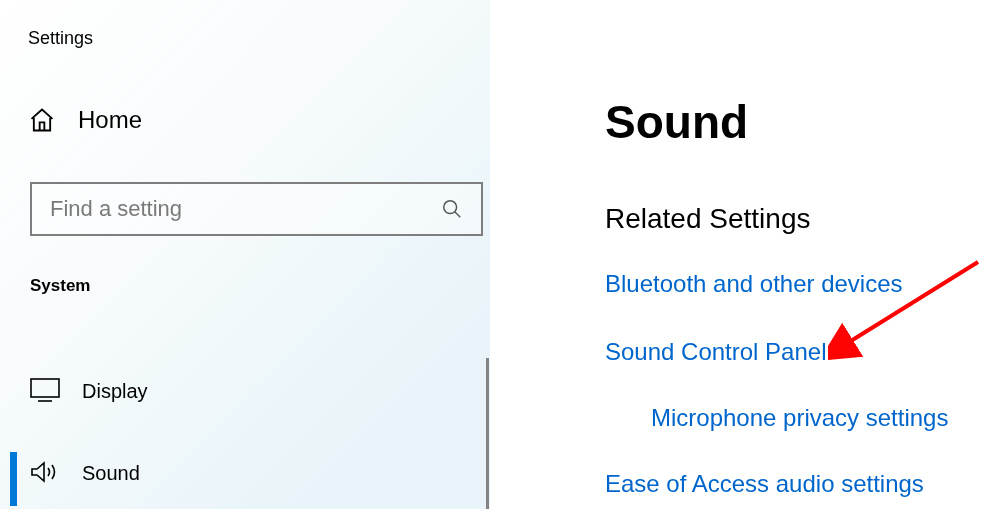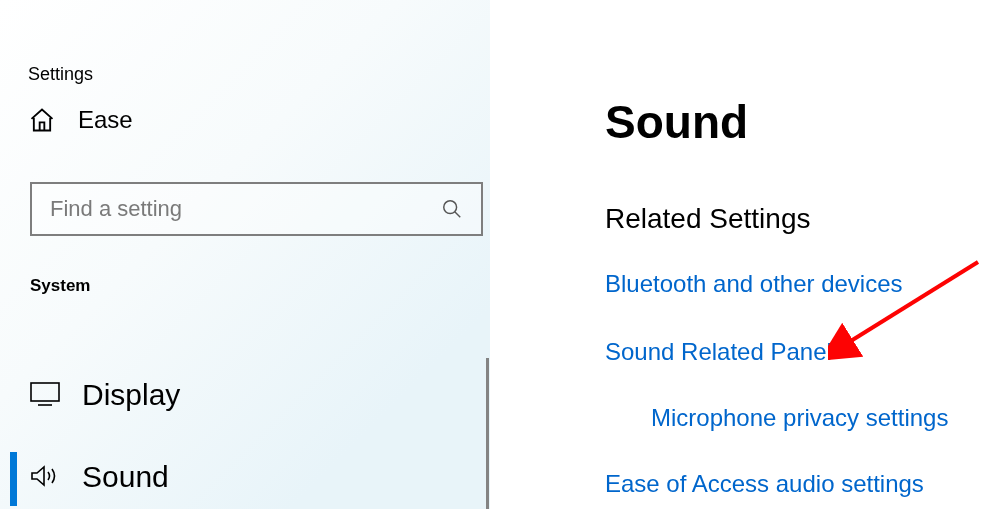--- a/index.html
+++ b/index.html
@@ -22,21 +22,20 @@
       width: 490px;
       height: 509px;
       background: linear-gradient(135deg, #ffffff 0%, #f7fbfc 40%, #e8f4f9 80%);
     }
     .window-title {
       position: absolute;
       left: 28px;
       top: 28px;
       font-size: 18px;
       color: #000;
-      margin-top: 36px;
     }
     .home-row {
       position: absolute;
       left: 28px;
       top: 106px;
       display: flex;
       align-items: center;
       gap: 22px;
       cursor: pointer;
     }
@@ -83,21 +82,21 @@
       display: flex;
       align-items: center;
       gap: 22px;
       cursor: pointer;
     }
     .nav-item .icon {
       width: 30px;
       height: 26px;
     }
     .nav-item .label {
-      font-size: 30px;
+      font-size: 20px;
       color: #000;
     }
     .nav-display { top: 378px; }
     .nav-sound { top: 460px; }
     .active-indicator {
       position: absolute;
       left: 10px;
       top: 452px;
       width: 7px;
       height: 54px;
@@ -162,21 +161,21 @@
   <div class="window-title">Settings</div>
 
   <div class="home-row">
     <span class="icon">
       <svg viewBox="0 0 24 24" width="28" height="28" fill="none" stroke="#000" stroke-width="1.6">
         <path d="M3 11 L12 3 L21 11"></path>
         <path d="M5 10 V21 H19 V10"></path>
         <path d="M10 21 V14 H14 V21"></path>
       </svg>
     </span>
-    <span class="label">Ease</span>
+    <span class="label">Home</span>
   </div>
 
   <div class="search-box">
     <span class="placeholder">Find a setting</span>
     <span class="search-icon">
       <svg viewBox="0 0 24 24" width="22" height="22" fill="none" stroke="#555" stroke-width="1.6">
         <circle cx="10" cy="10" r="7"></circle>
         <line x1="15" y1="15" x2="21" y2="21"></line>
       </svg>
     </span>
@@ -207,21 +206,21 @@
     <span class="label">Sound</span>
   </div>
 
   <div class="scroll-line"></div>
 </div>
 
 <div class="main">
   <div class="page-title">Sound</div>
   <div class="section-title">Related Settings</div>
   <div class="link link1">Bluetooth and other devices</div>
-  <div class="link link2">Sound Related Panel</div>
+  <div class="link link2">Sound Control Panel</div>
   <div class="link link3">Microphone privacy settings</div>
   <div class="link link4">Ease of Access audio settings</div>
 </div>
 
 <svg class="arrow-annotation" viewBox="0 0 160 110">
   <defs>
     <marker id="ah" markerWidth="12" markerHeight="12" refX="2" refY="5" orient="auto">
       <path d="M0,0 L10,5 L0,10 Z" fill="#fd0303"></path>
     </marker>
   </defs>

